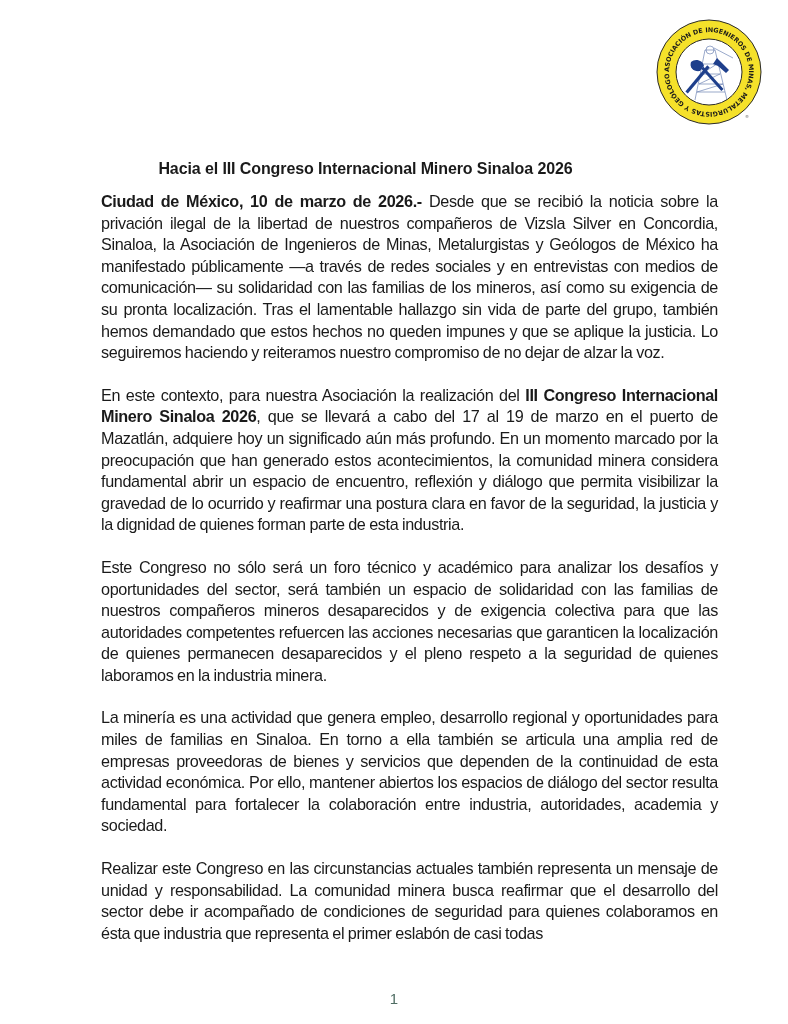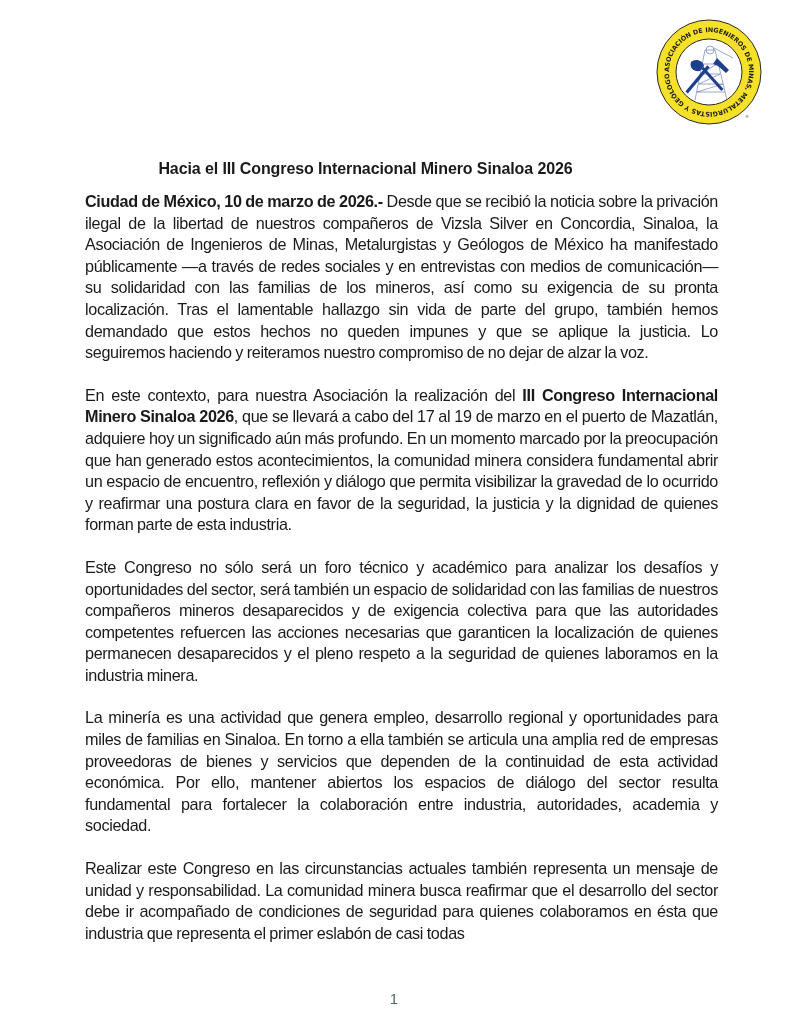--- a/index.html
+++ b/index.html
@@ -9,21 +9,21 @@
   }
   .logo { position: absolute; left: 655px; top: 18px; width: 108px; height: 108px; }
   .title {
     position: absolute; left: 0; width: 731px; top: 160px; text-align: center;
     font-weight: bold; font-size: 16px; letter-spacing: -0.1px;
   }
   .body-text {
     position: absolute; left: 85px; width: 633px; top: 191px;
   }
   .para {
-    margin: 0 0 21px 0; font-size: 16.2px; line-height: 21.6px; text-align: justify;
+    margin: 0 0 21px 16px; font-size: 16.2px; line-height: 21.6px; text-align: justify;
     letter-spacing: -0.35px; word-spacing: -0.5px;
   }
   .para b { font-weight: bold; }
   .page-num {
     position: absolute; left: 0; width: 788px; top: 990px; text-align: center;
     font-size: 15px; color: #4f6d63;
   }
 </style>
 </head>
 <body>

